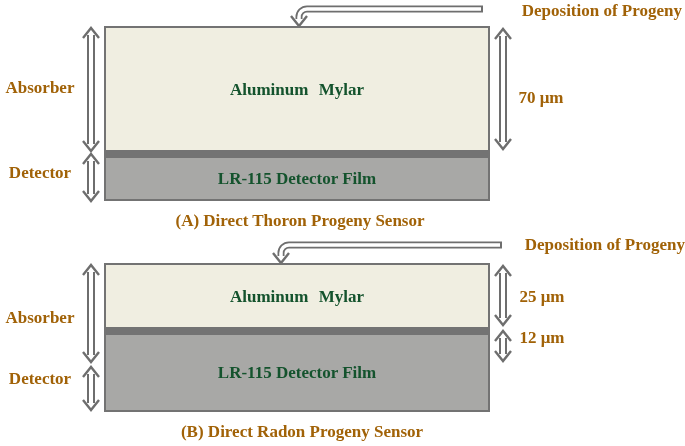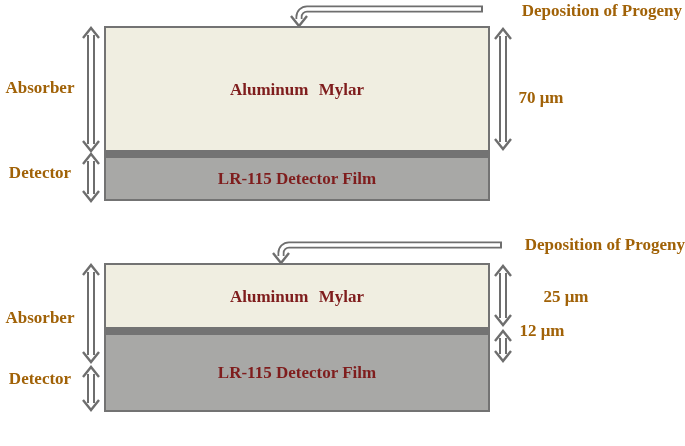--- a/index.html
+++ b/index.html
@@ -32,21 +32,21 @@
   .lbl{
     position:absolute;
     font-weight:700;
     font-size:17px;
     color:#a16207;
     white-space:nowrap;
     line-height:1;
   }
   .center{transform:translate(-50%,-50%);}
   .layer-text{
-    font-weight:700;font-size:17px;color:#7f1d1d;white-space:nowrap;line-height:1;
+    font-weight:700;font-size:17px;color:#14532d;white-space:nowrap;line-height:1;
   }
   .wide-space{word-spacing:6px;}
   .dep-a{right:3px;top:2px;}
   .dep-b{right:0px;top:236px;}
   .caption{font-size:17px;}
 </style>
 </head>
 <body>
 
 <div class="canvas">
@@ -116,34 +116,36 @@
   </div>
 
   <span class="lbl dep-a">Deposition of Progeny</span>
 
   <span class="lbl center" style="left:40px;top:87px;">Absorber</span>
 
   <span class="lbl center" style="left:40px;top:172px;">Detector</span>
 
   <span class="lbl center" style="left:541px;top:97px;">70 μm</span>
 
+  <span class="lbl center caption" style="left:300px;top:220px;">(A) Direct Thoron Progeny Sensor</span>
 
   <div class="sensor-box box-b">
     <div class="layer b-mylar" style="background: rgb(240, 238, 225);">
       <span class="layer-text wide-space">Aluminum Mylar</span>
     </div>
     <div class="layer" style="background: rgb(168, 168, 166);">
       <span class="layer-text">LR-115 Detector Film</span>
     </div>
   </div>
 
   <span class="lbl dep-b">Deposition of Progeny</span>
 
   <span class="lbl center" style="left:40px;top:317px;">Absorber</span>
 
   <span class="lbl center" style="left:40px;top:378px;">Detector</span>
 
-  <span class="lbl center" style="left:566px;top:296px;">25 μm</span>
+  <span class="lbl center" style="left:542px;top:296px;">25 μm</span>
 
-  <span class="lbl center" style="left:542px;top:330px;text-align:right;">12 μm</span>
+  <span class="lbl center" style="left:542px;top:337px;text-align:right;">12 μm</span>
 
+  <span class="lbl center caption" style="left:302px;top:431px;">(B) Direct Radon Progeny Sensor</span>
 
 </div>
 
 </body></html>

